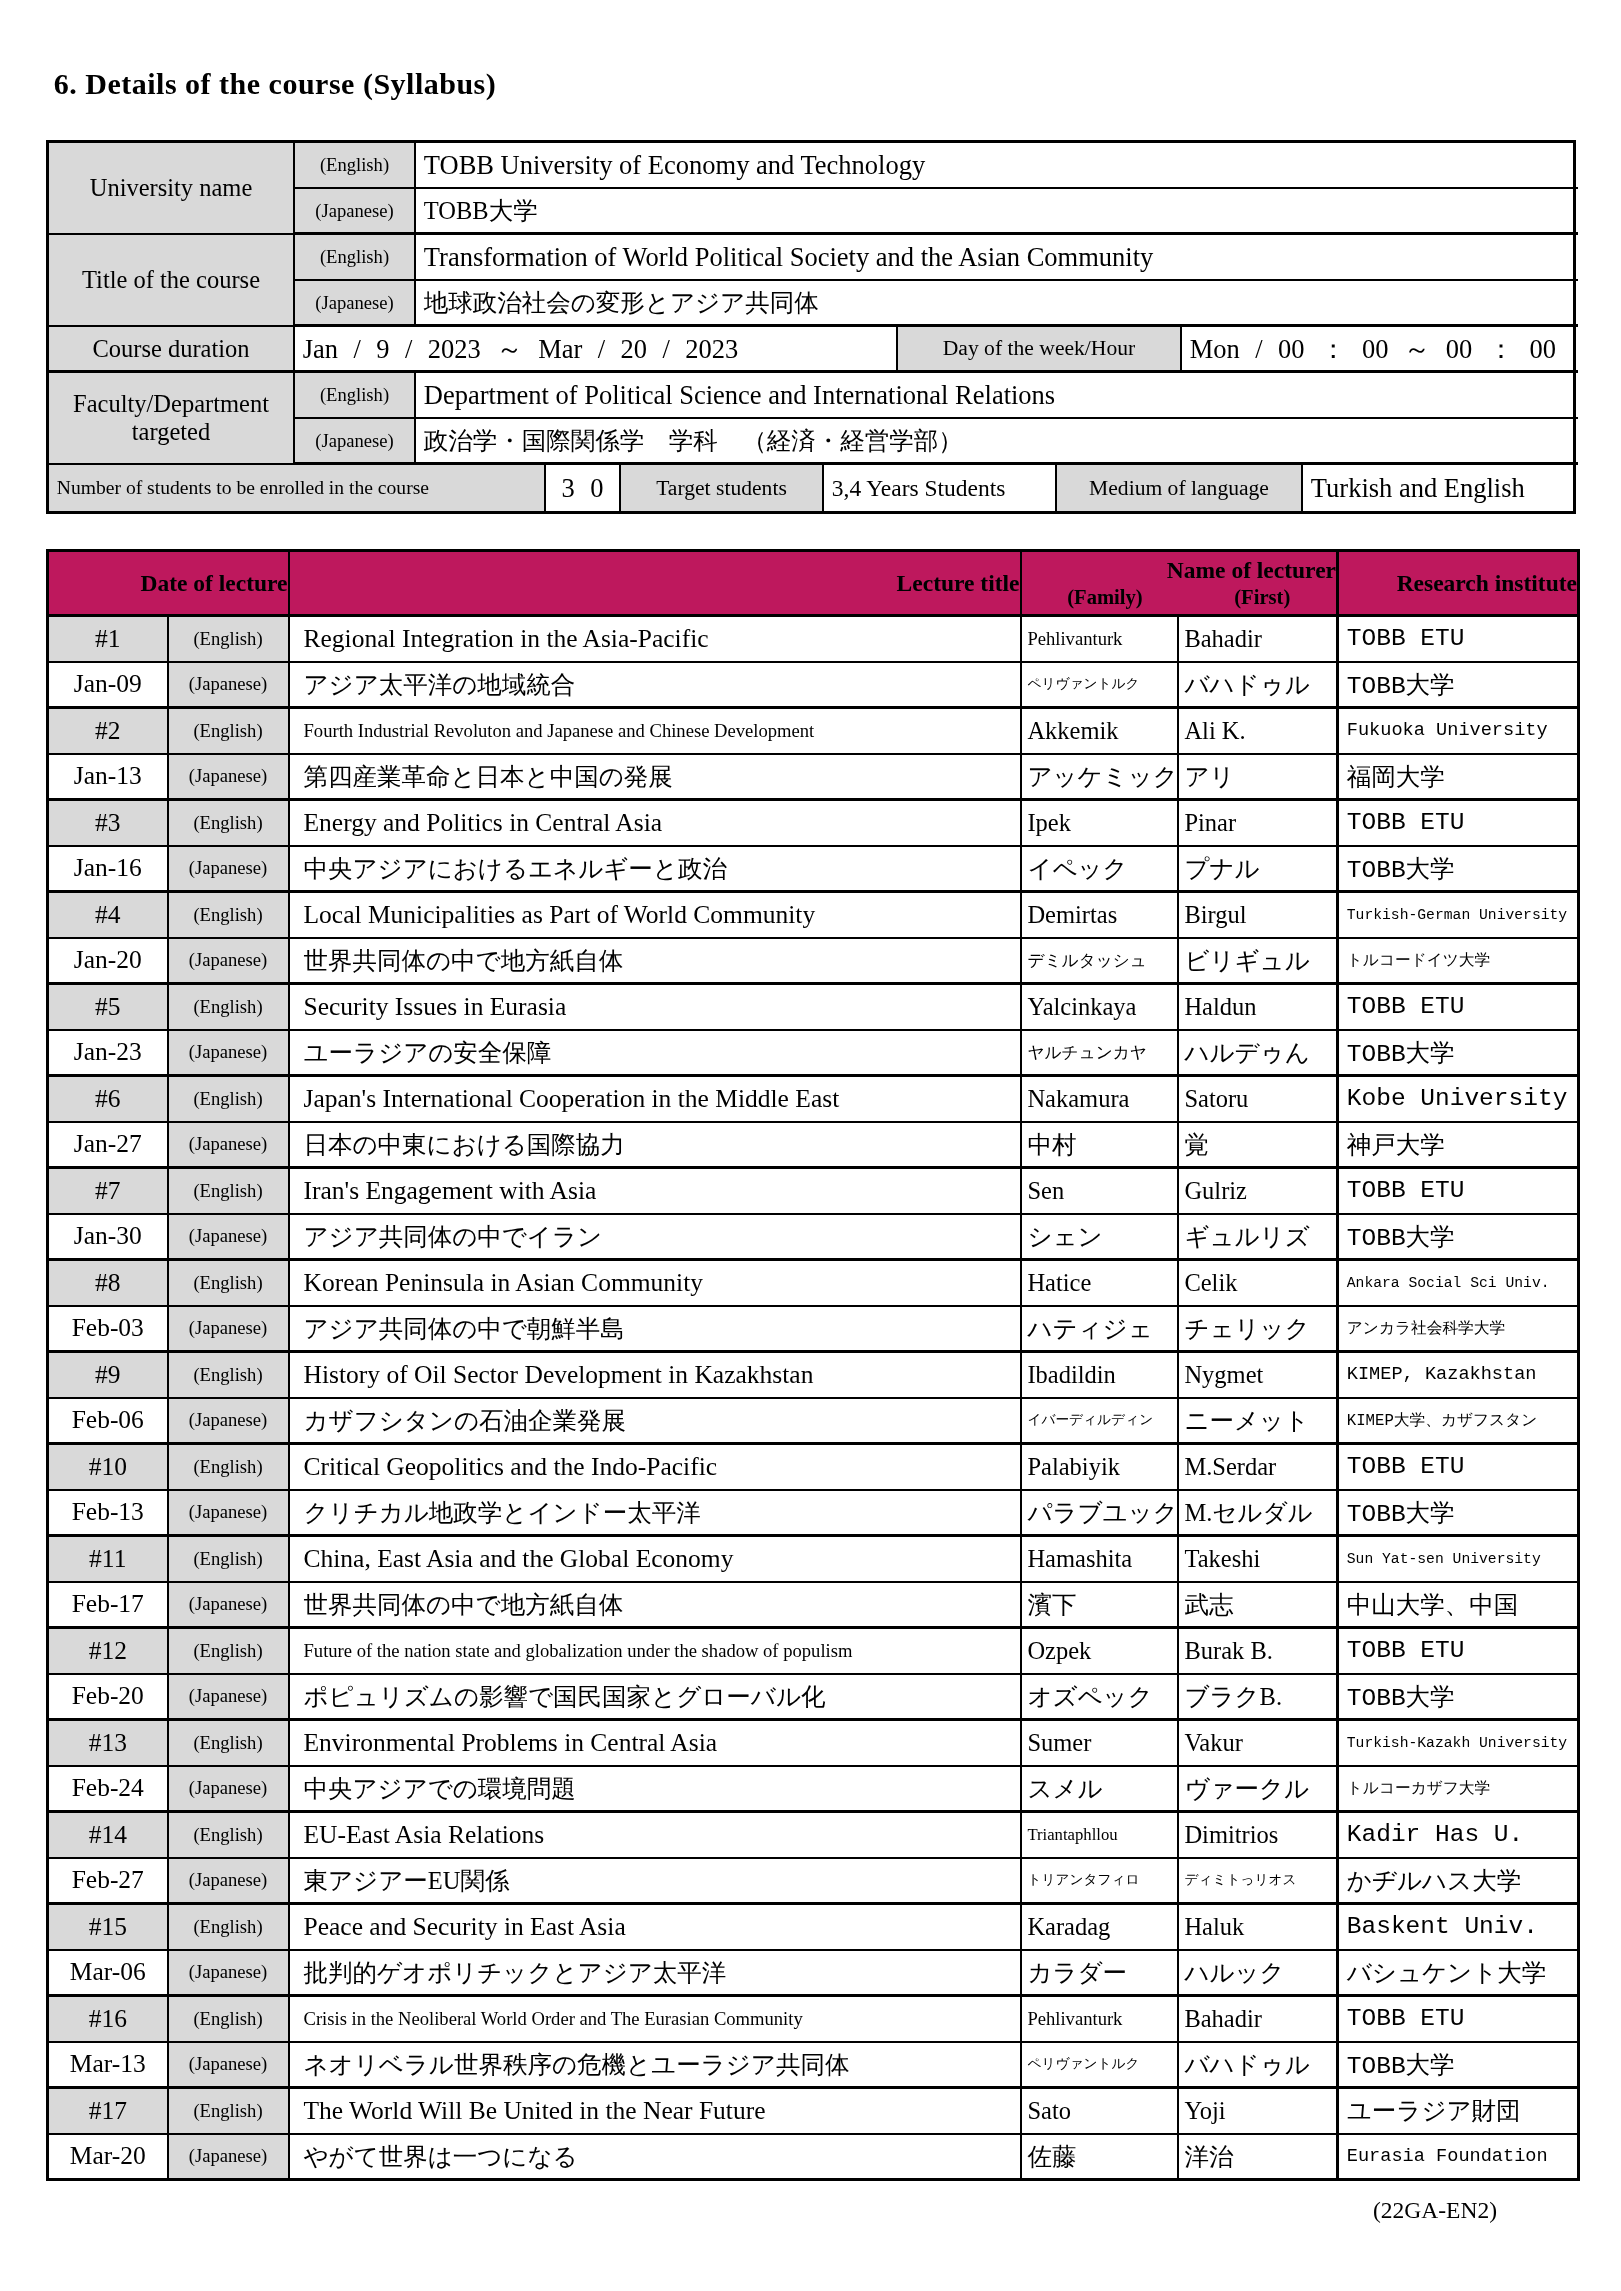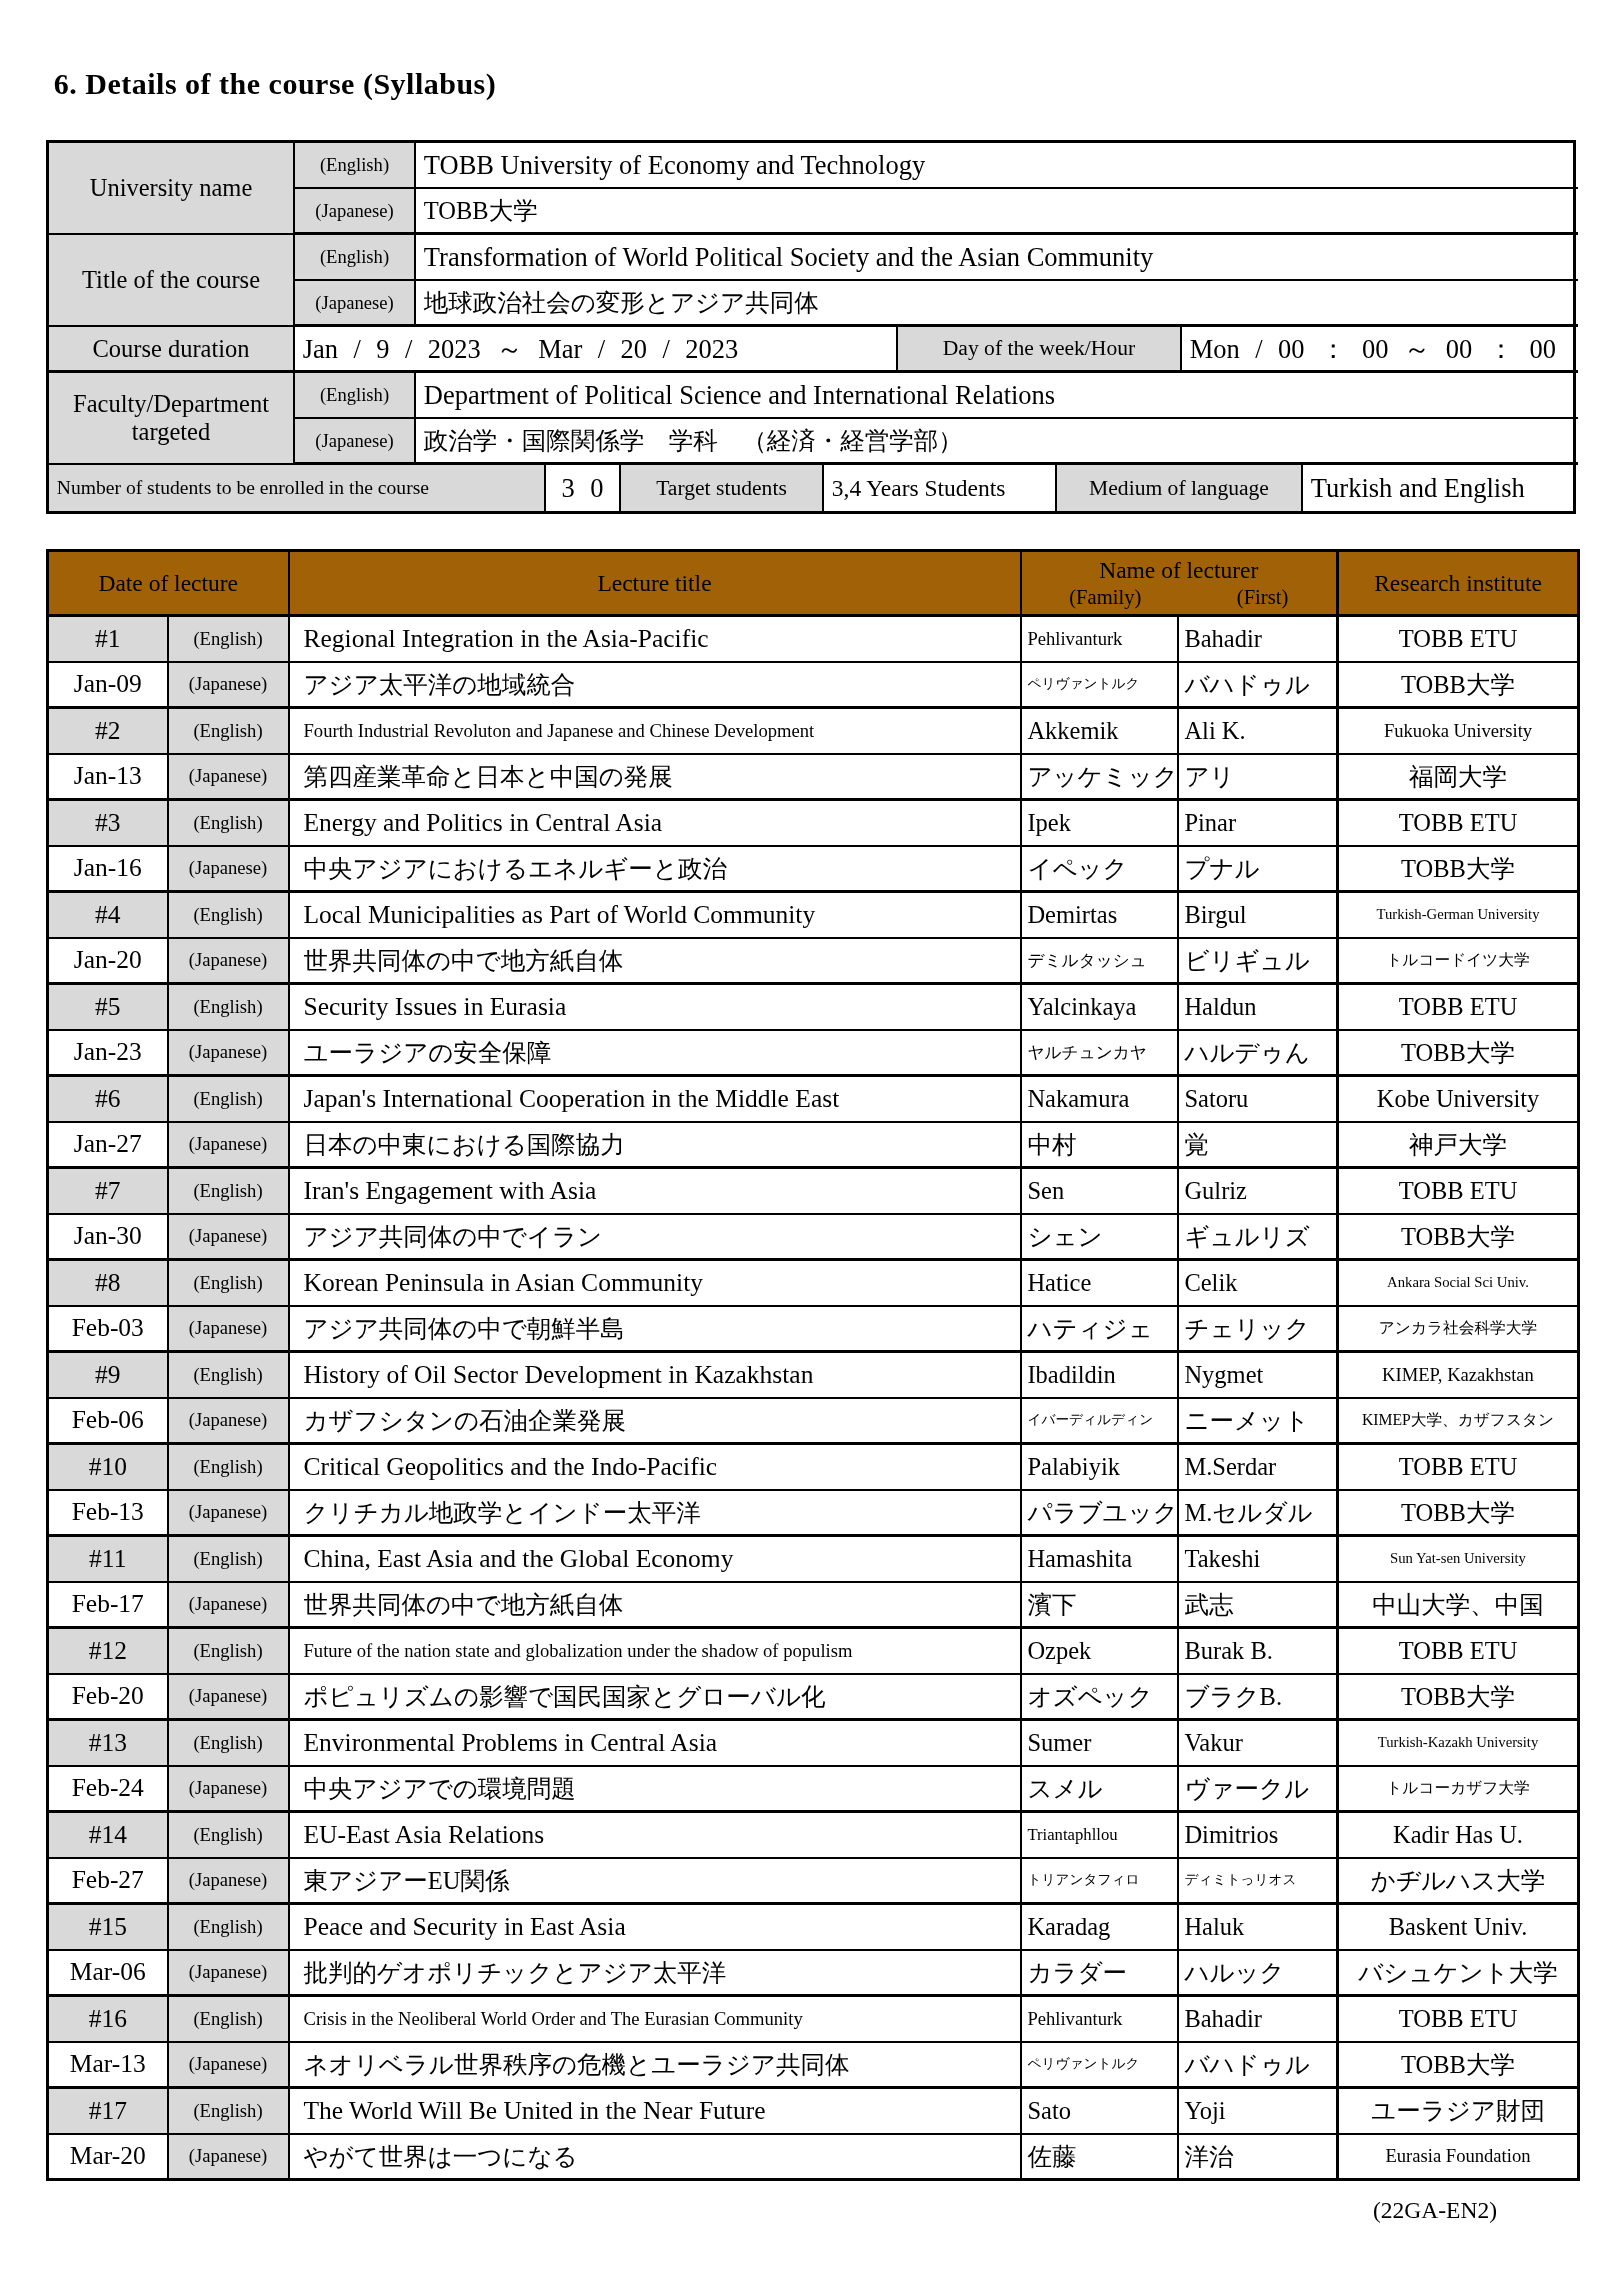--- a/index.html
+++ b/index.html
@@ -46,33 +46,33 @@
   
   table.lecture-table {
     width: 1530px; margin-top: 35px;
     border-collapse: collapse; table-layout: fixed;
     border: 3.9px solid #000;
   }
   .lecture-table th, .lecture-table td {
     border: 2px solid #000; height: 46px;
     overflow: hidden; white-space: nowrap; vertical-align: middle;
   }
-  .lecture-table thead th { background: #a16207; font-weight: normal; border-bottom: 3.9px solid #000; }
+  .lecture-table thead th { background: #be185d; font-weight: bold; border-bottom: 3.9px solid #000; text-align: right; }
   .lecture-table thead tr { height: 65px; }
   .th-main { font-size: 23.5px; }
   .th-sub { font-size: 20.6px; display: flex; justify-content: space-around; margin-top: 2px; }
   tr.row-en td { border-top: 3.9px solid #000; }
   td.c-num, td.c-date { text-align: center; font-size: 25.5px; }
   td.c-lang { text-align: center; font-size: 18.6px; background: #d9d9d9; }
   td.c-num.gray { background: #d9d9d9; }
   td.c-title { text-align: left; padding: 0 14px; font-size: 25.5px; border-left: 2.9px solid #000; }
   tr.row-ja td.c-title { font-size: 24.5px; }
   td.c-family, td.c-first { text-align: left; padding: 0 5.9px; font-size: 24.5px; }
   td.c-family { border-left: 2.9px solid #000; }
-  td.c-inst { text-align: center; padding: 0 7.8px; font-size: 24.5px; border-left: 3.9px solid #000; }
+  td.c-inst { text-align: left; padding: 0 7.8px; font-size: 24.5px; border-left: 3.9px solid #000; font-family: Liberation Mono, monospace; }
 
   .footer-code { text-align: right; padding-right: 78px; font-size: 23.5px; margin-top: 15.7px; }
 </style>
 </head>
 <body>
 
 <h1 class="page-heading">6. Details of the course (Syllabus)</h1>
 
 <div class="info-table">
   <div class="cell gray center lbl" style="grid-area:1/1/3/2">University name</div>

